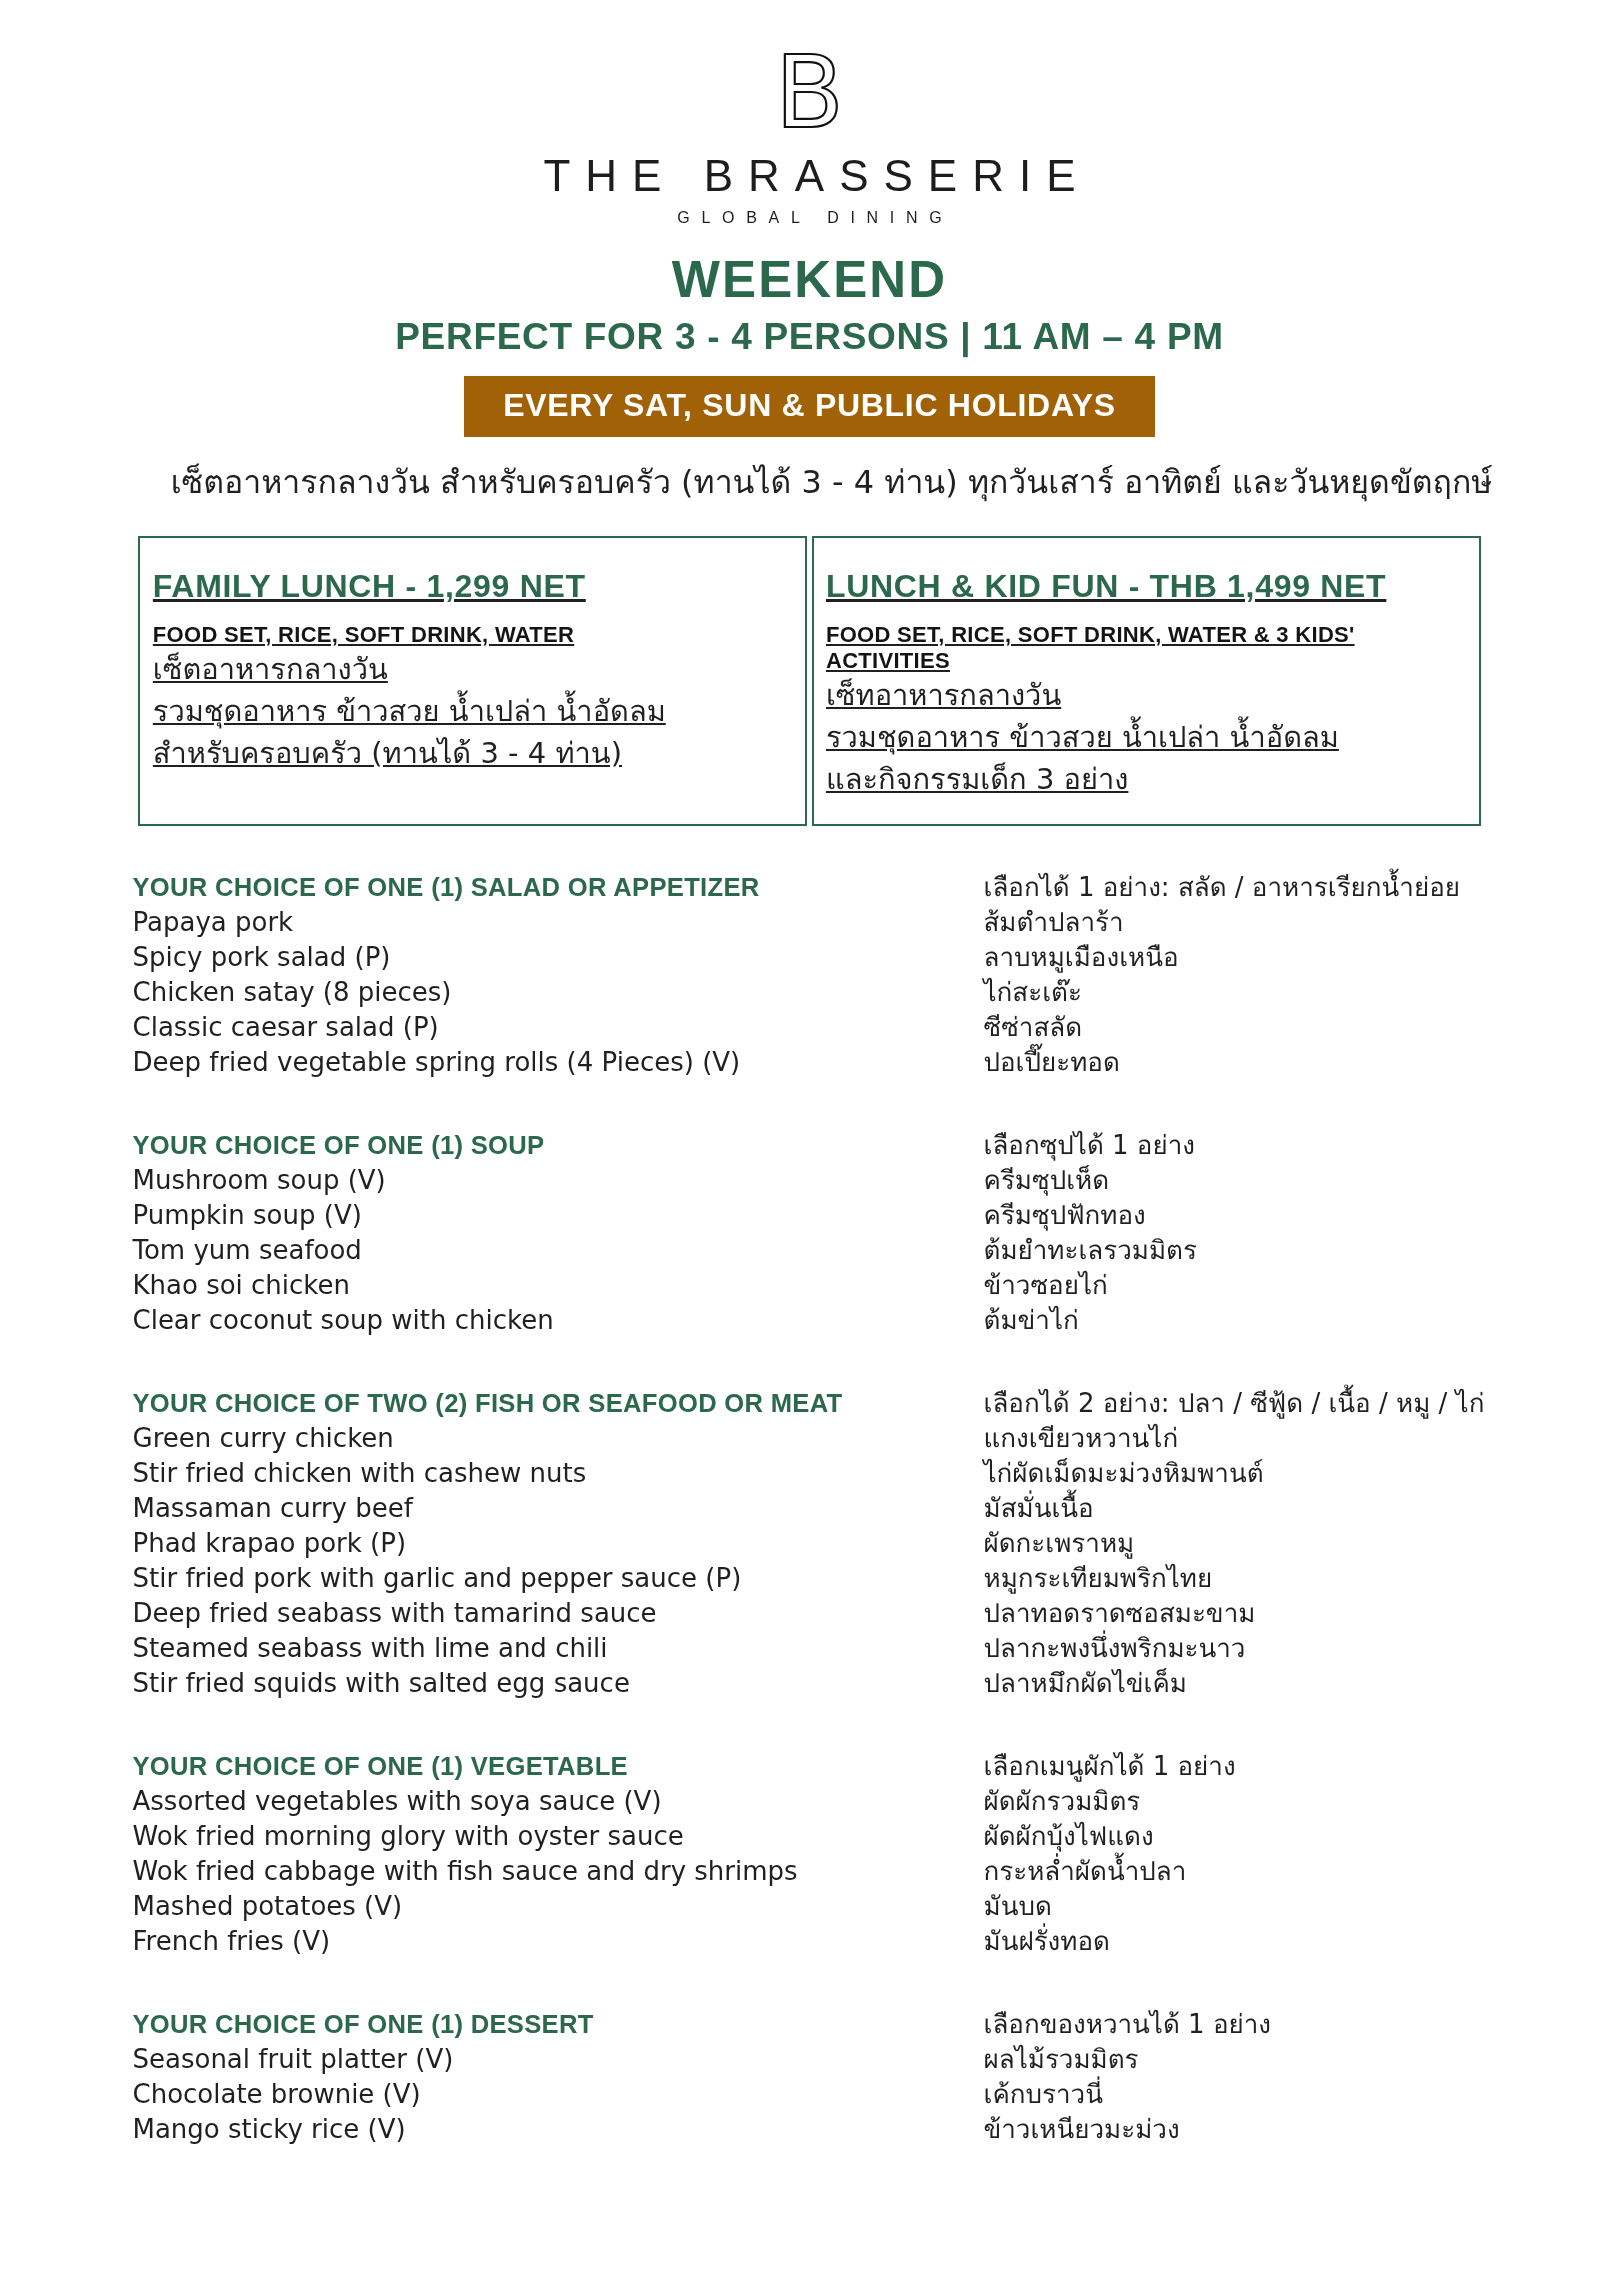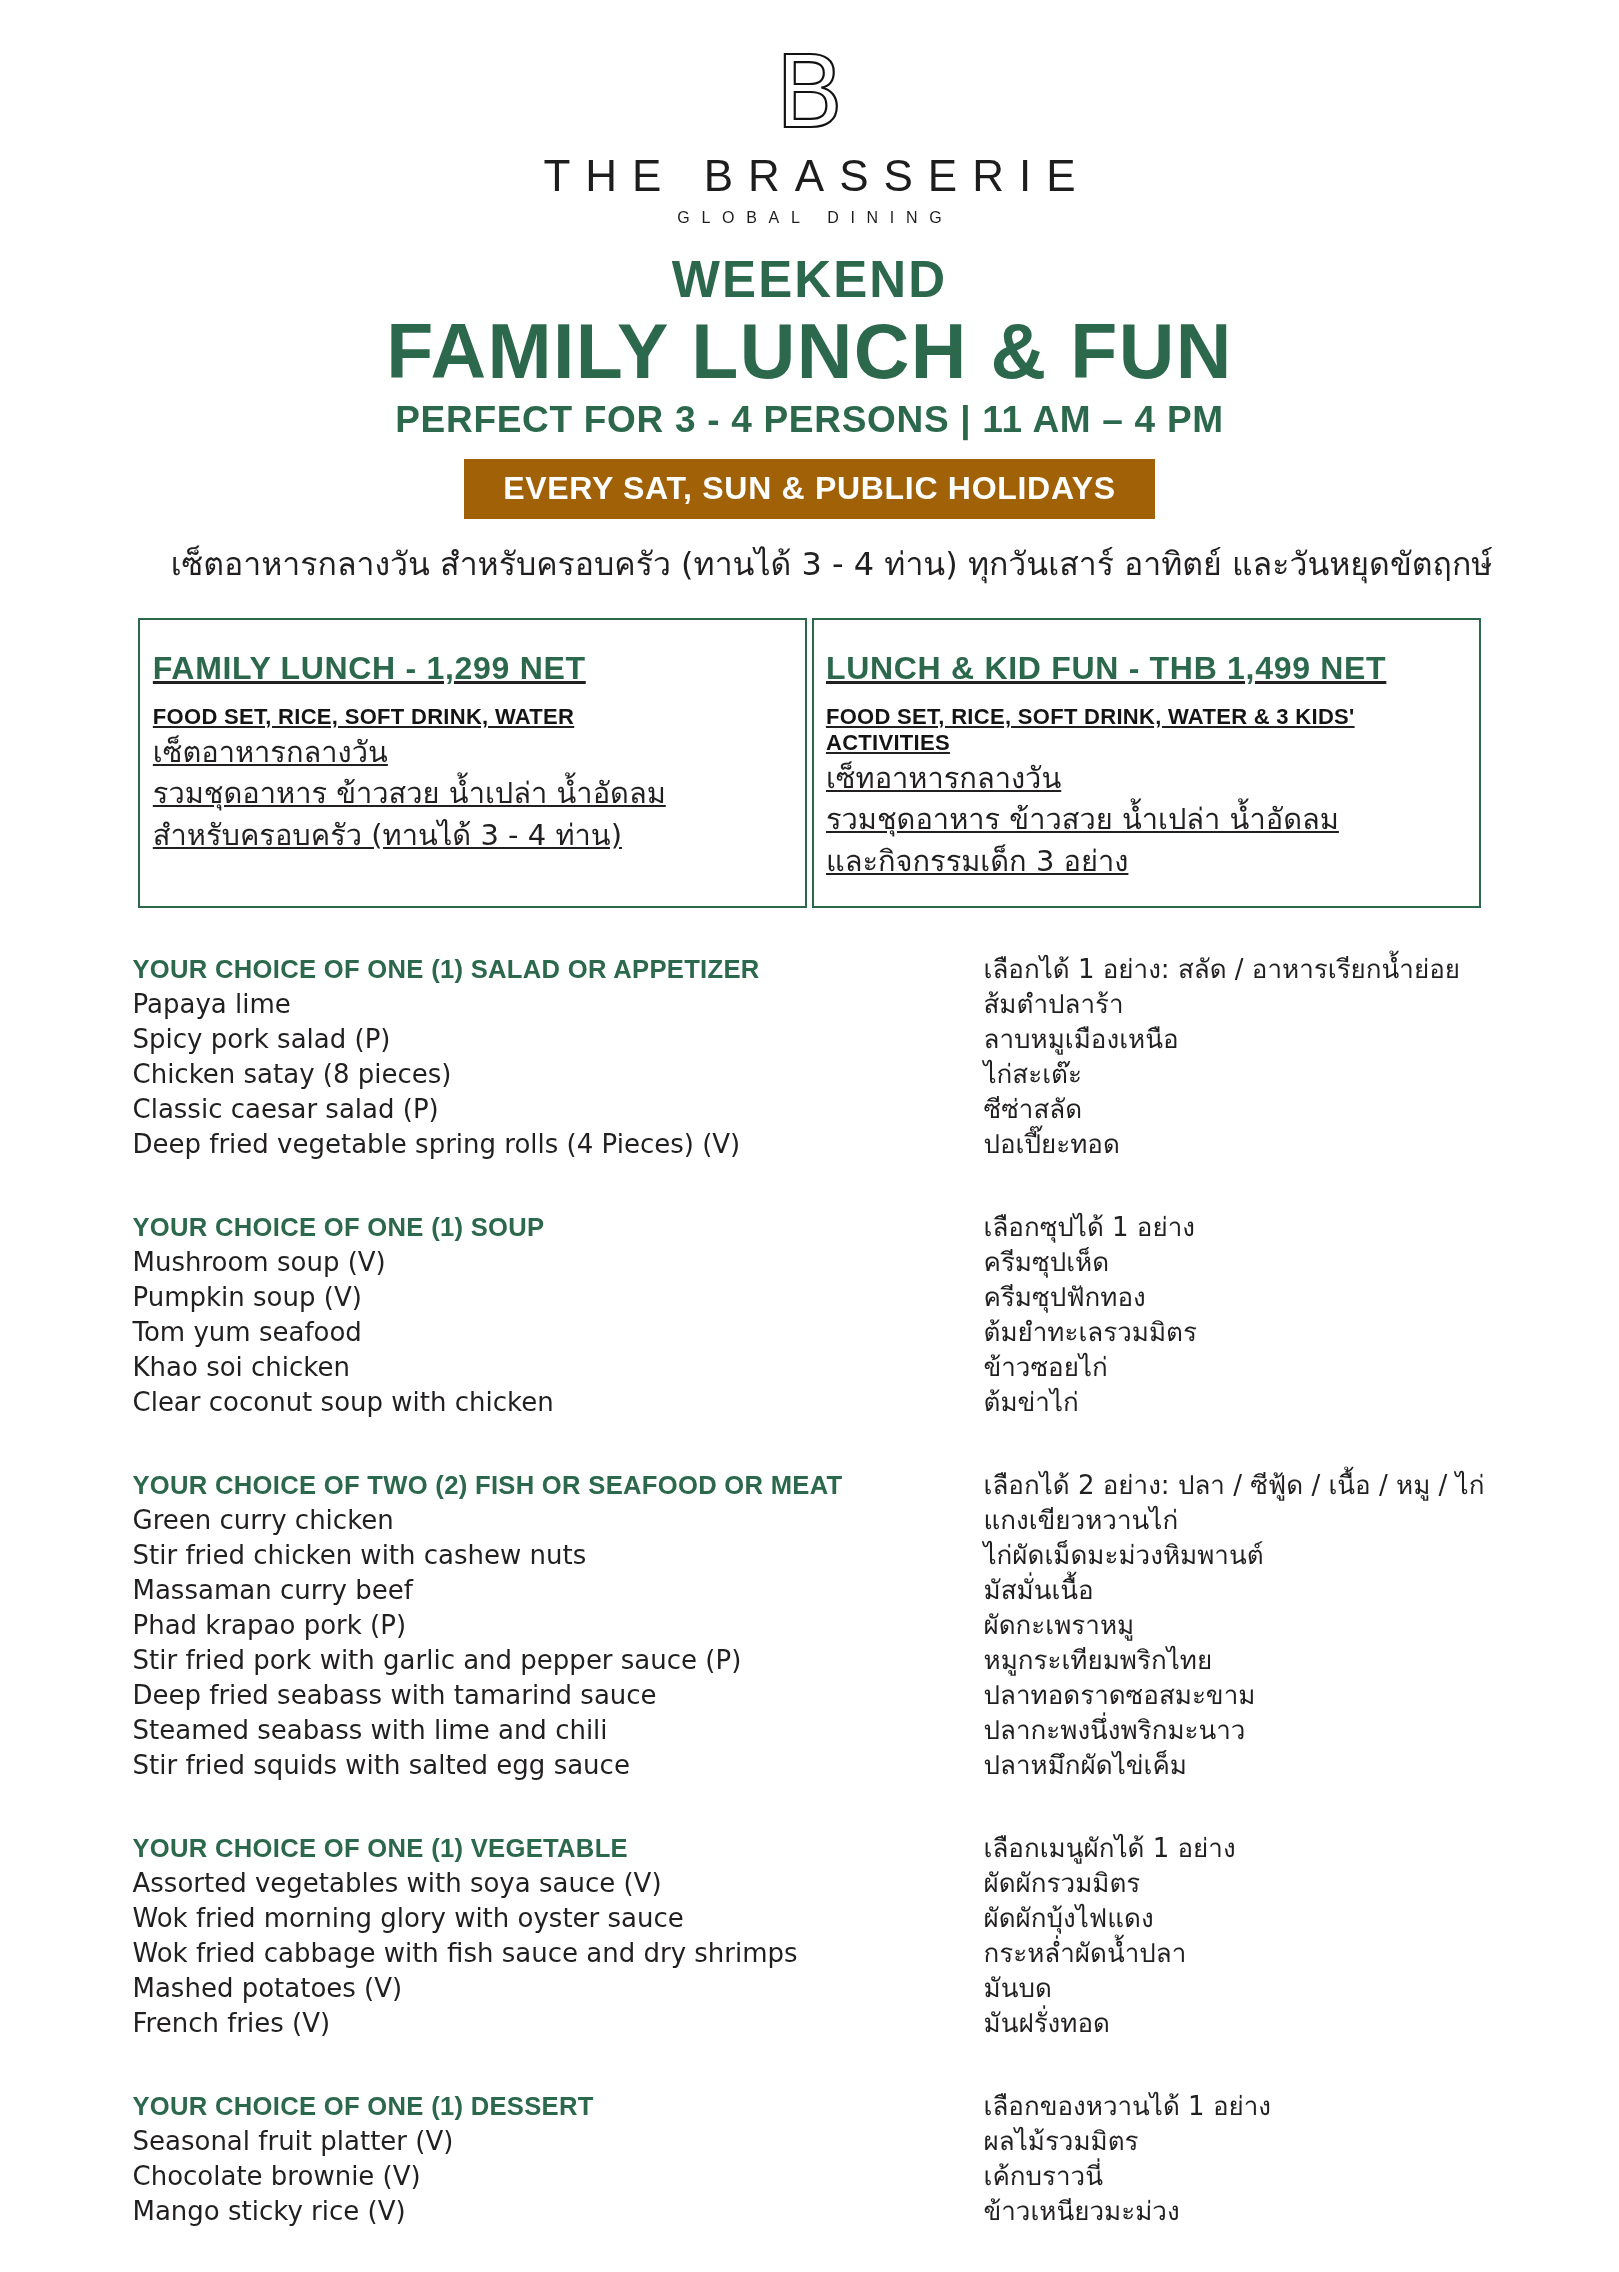--- a/index.html
+++ b/index.html
@@ -132,21 +132,20 @@
 <div class="page">
 
   <div class="masthead">
     <svg class="logo-mark" width="117" height="109" viewBox="0 0 170 158" aria-hidden="true">
       <text x="85" y="132" text-anchor="middle" font-family="DejaVu Sans, sans-serif" font-size="146" fill="none" stroke="#121212" stroke-width="3.2">B</text>
     </svg>
     <div class="brand-name">THE BRASSERIE</div>
     <div class="brand-tagline">GLOBAL DINING</div>
 
     <div class="kicker">WEEKEND</div>
-    <div class="main-title">FAMILY LUNCH &amp; FUN</div>
     <div class="subtitle">PERFECT FOR 3 - 4 PERSONS | 11 AM – 4 PM</div>
     <div>
       <div class="banner">EVERY SAT, SUN &amp; PUBLIC HOLIDAYS</div>
     </div>
     <div class="intro-th">เซ็ตอาหารกลางวัน สำหรับครอบครัว (ทานได้ 3 - 4 ท่าน) ทุกวันเสาร์ อาทิตย์ และวันหยุดขัตฤกษ์</div>
   </div>
 
   <div class="packages">
     <div class="pkg-box">
       <div class="pkg-title">FAMILY LUNCH - 1,299 NET</div>
@@ -162,21 +161,21 @@
       <div class="pkg-th">รวมชุดอาหาร ข้าวสวย น้ำเปล่า น้ำอัดลม</div>
       <div class="pkg-th">และกิจกรรมเด็ก 3 อย่าง</div>
     </div>
   </div>
 
   <div class="menu">
 
     <div class="section">
       <div class="cell sec-head-en">YOUR CHOICE OF ONE (1) SALAD OR APPETIZER</div>
       <div class="cell th">เลือกได้ 1 อย่าง: สลัด / อาหารเรียกน้ำย่อย</div>
-      <div class="cell en">Papaya lime</div>
+      <div class="cell en">Papaya pork</div>
       <div class="cell th">ส้มตำปลาร้า</div>
       <div class="cell en">Spicy pork salad (P)</div>
       <div class="cell th">ลาบหมูเมืองเหนือ</div>
       <div class="cell en">Chicken satay (8 pieces)</div>
       <div class="cell th">ไก่สะเต๊ะ</div>
       <div class="cell en">Classic caesar salad (P)</div>
       <div class="cell th">ซีซ่าสลัด</div>
       <div class="cell en">Deep fried vegetable spring rolls (4 Pieces) (V)</div>
       <div class="cell th">ปอเปี๊ยะทอด</div>
     </div>

